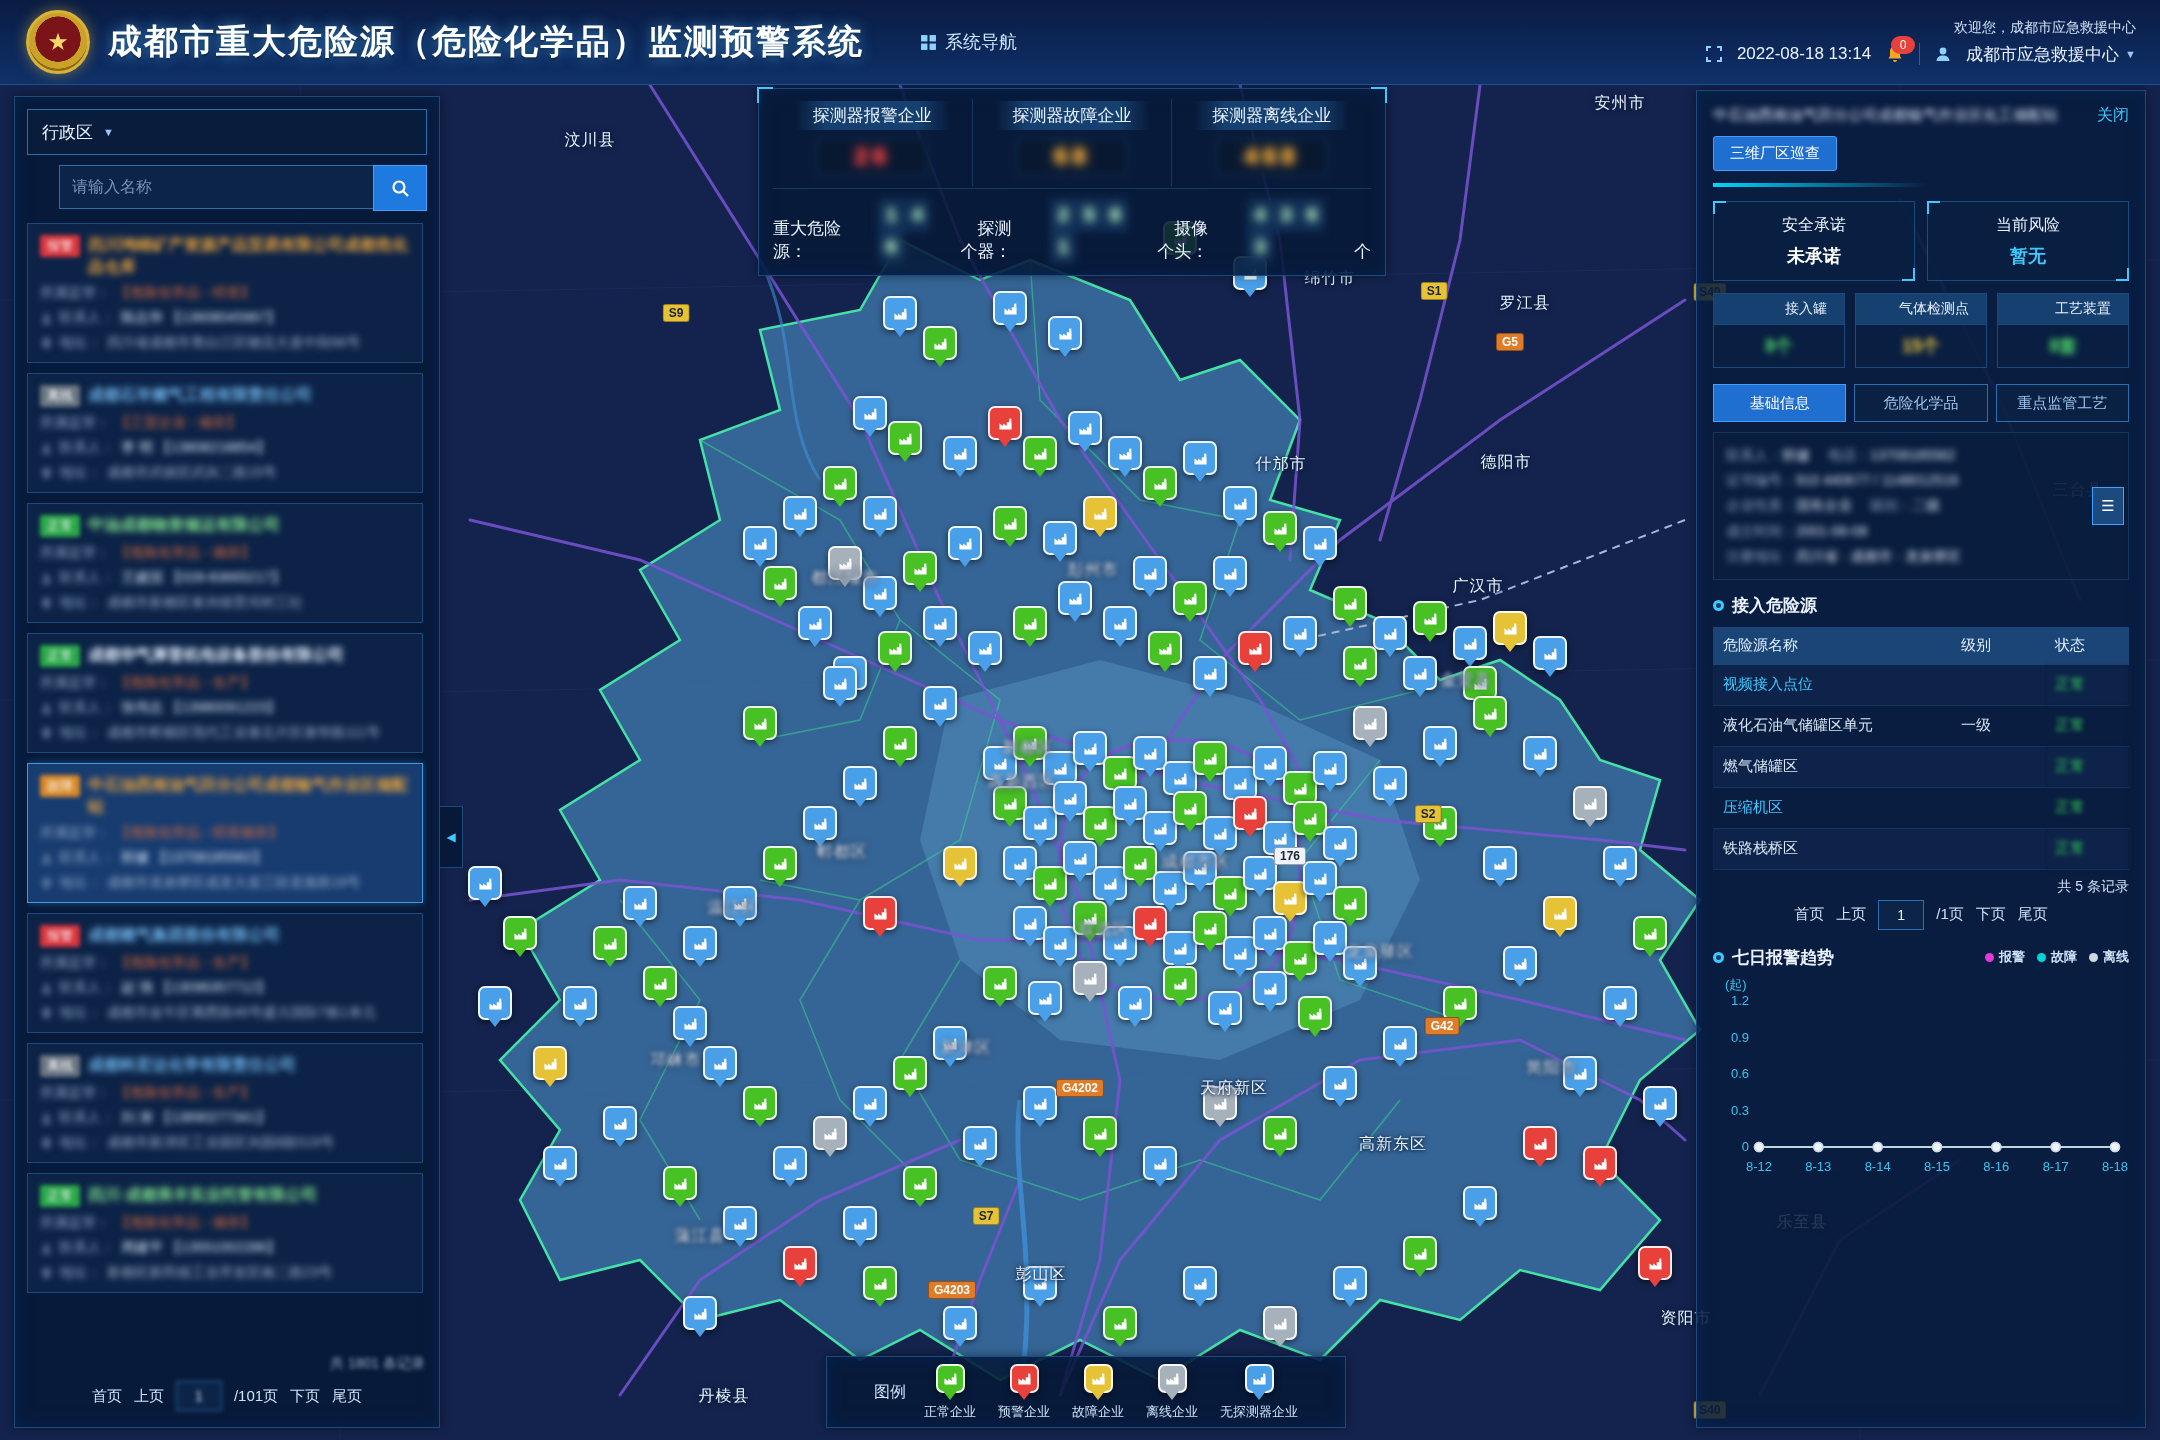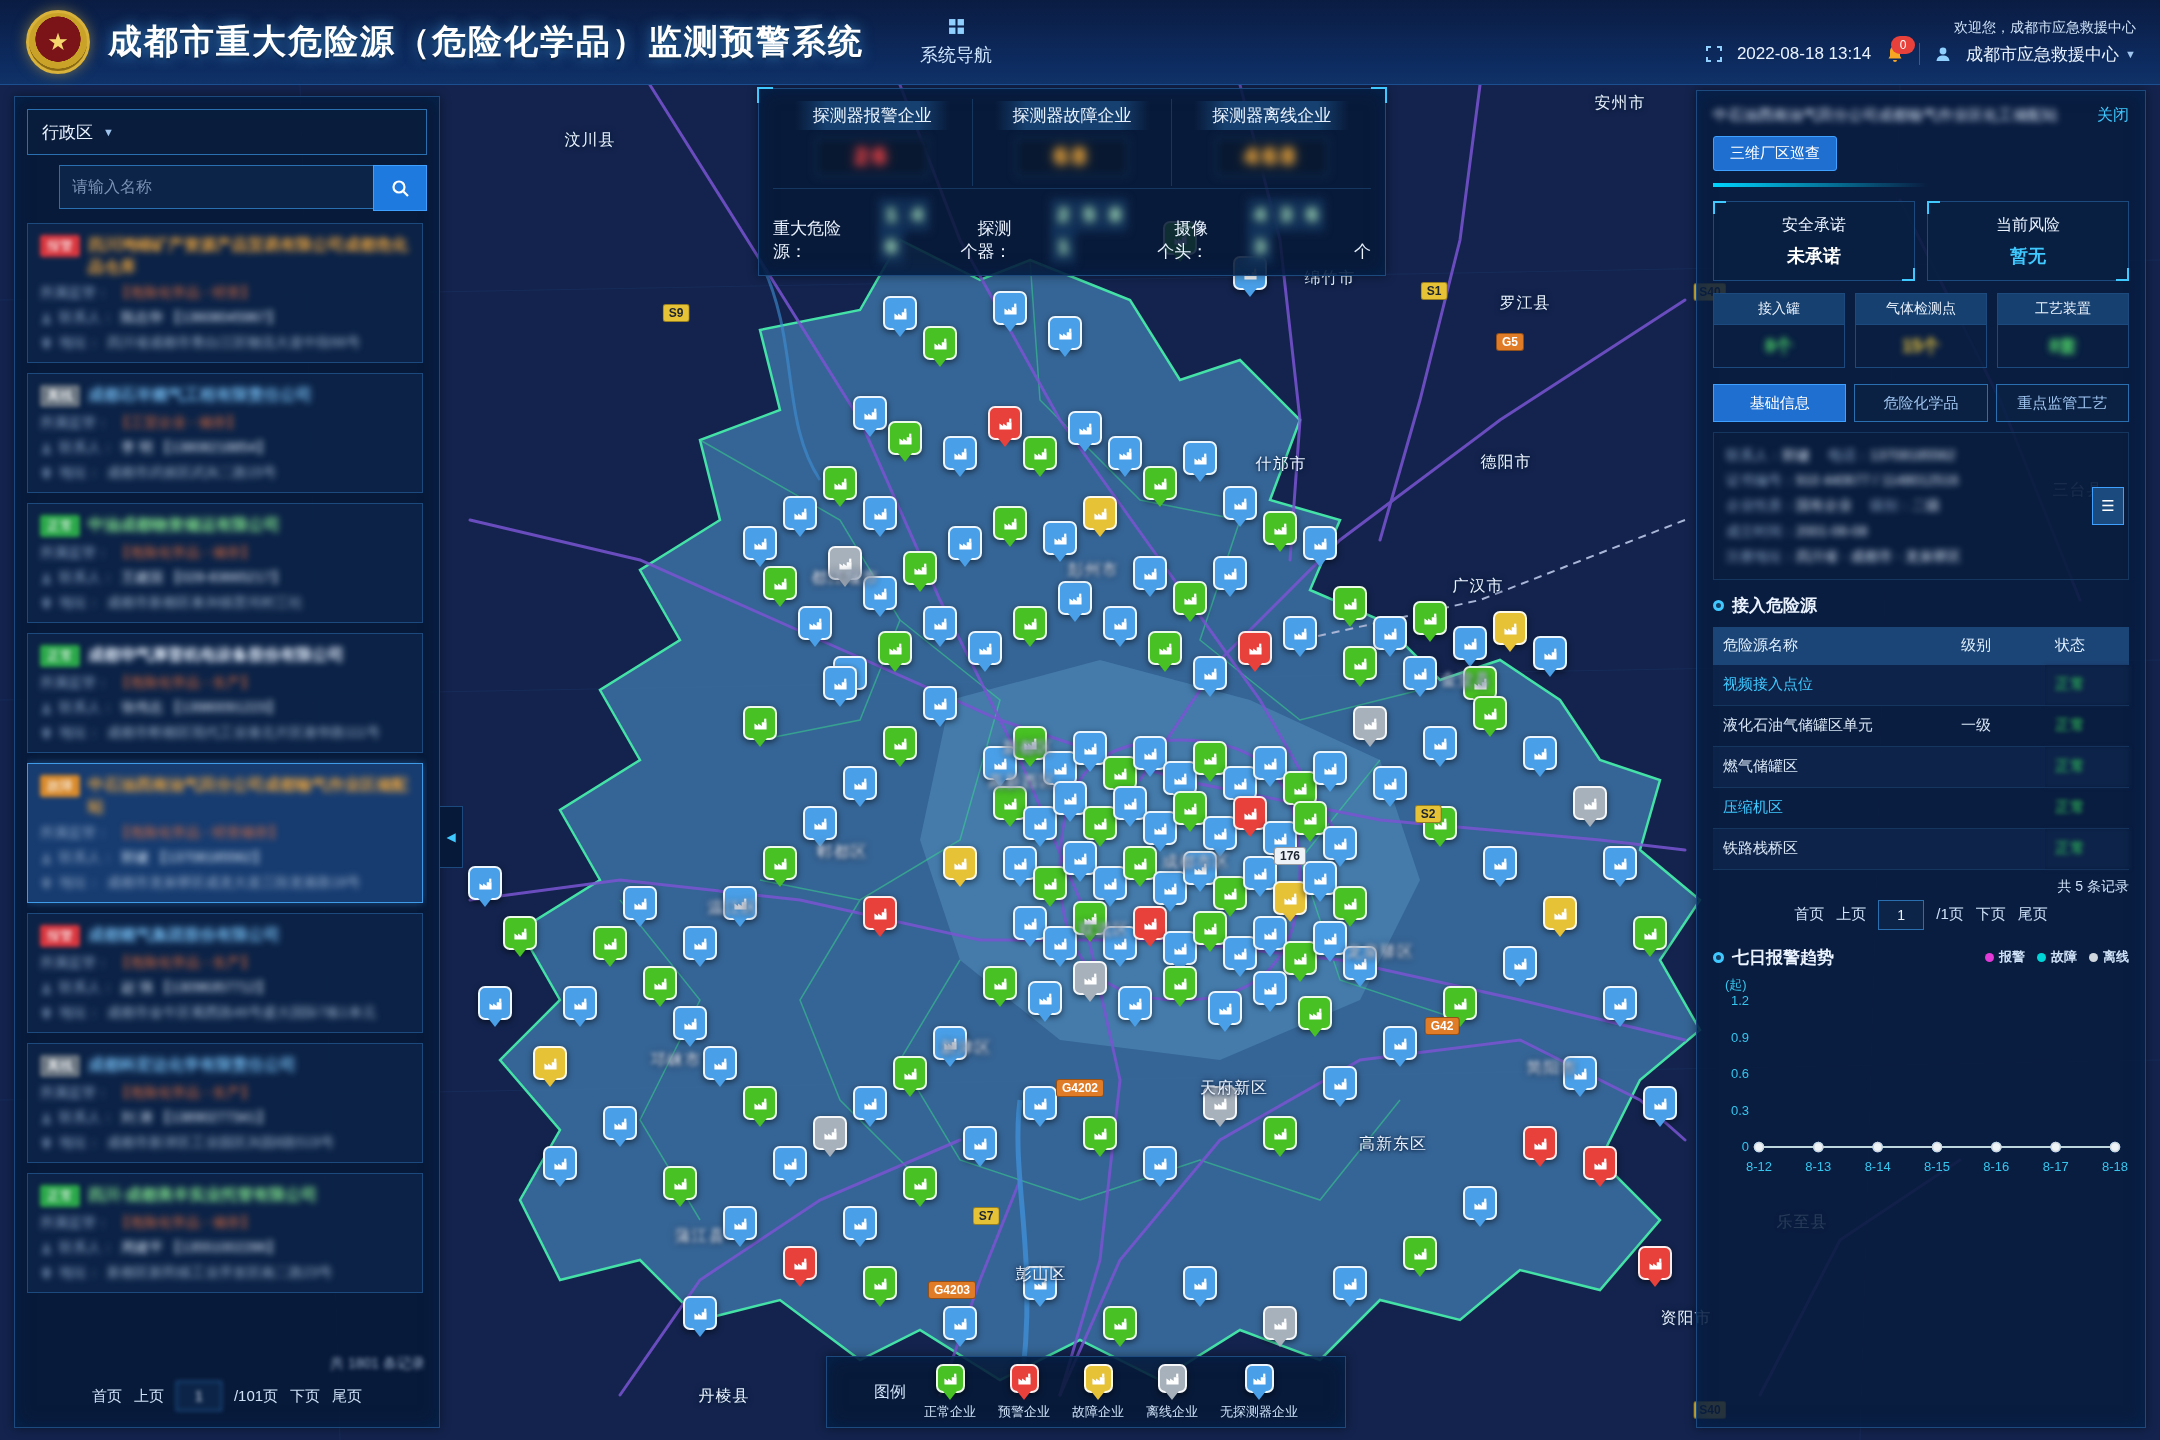--- a/index.html
+++ b/index.html
@@ -32,21 +32,21 @@
   
   #header{position:absolute;left:0;top:0;width:2160px;height:84px;z-index:10;
           background:linear-gradient(180deg,#0a1c42 0%,#0d2a5e 70%,#0f3268 100%);
           border-bottom:1px solid #1c4f90;display:flex;align-items:center;}
   #logo{width:58px;height:58px;border-radius:50%;margin-left:26px;flex:0 0 auto;
         background:radial-gradient(circle at 50% 45%,#7a1418 0 52%,#c9a227 53% 68%,#8a6a14 69% 100%);
         border:3px solid #d8b23a;display:flex;align-items:center;justify-content:center;
         color:#f5d76e;font-size:24px;box-shadow:0 0 14px rgba(216,178,58,.5);}
   #app-title{margin-left:18px;font-size:34px;font-weight:bold;color:#ffffff;letter-spacing:2px;
         text-shadow:0 0 14px rgba(77,184,255,.65),0 2px 2px rgba(0,0,0,.5);white-space:nowrap;}
-  #nav-item{margin-left:56px;display:flex;align-items:center;gap:8px;font-size:18px;color:#cfe6ff;cursor:pointer;flex-direction:column;}
+  #nav-item{margin-left:56px;display:flex;align-items:center;gap:8px;font-size:18px;color:#cfe6ff;cursor:pointer;}
   #header-right{margin-left:auto;margin-right:24px;display:flex;flex-direction:column;align-items:flex-end;gap:6px;}
   #welcome{font-size:14px;color:#cfe2f8;}
   #header-tools{display:flex;align-items:center;gap:14px;font-size:17px;color:#eaf3ff;}
   .htool{display:flex;align-items:center;gap:6px;}
   #bell-wrap{position:relative;}
   #bell-badge{position:absolute;top:-8px;right:-10px;min-width:18px;height:18px;border-radius:9px;
         background:#e8413c;color:#fff;font-size:12px;display:flex;align-items:center;justify-content:center;padding:0 3px;}
   .vsep{width:1px;height:22px;background:#2a5e9e;}
   .caret{font-size:11px;color:#9fc5ef;}
   
@@ -129,21 +129,21 @@
         display:flex;flex-direction:column;align-items:center;justify-content:center;gap:8px;height:78px;}
   .cbox::before,.cbox::after{content:"";position:absolute;width:11px;height:11px;border-color:#3fc9ff;border-style:solid;}
   .cbox::before{top:-1px;left:-1px;border-width:2px 0 0 2px;}
   .cbox::after{bottom:-1px;right:-1px;border-width:0 2px 2px 0;}
   .cbox .cl{font-size:16px;color:#eaf3ff;}
   .cbox .cv{font-size:18px;font-weight:bold;color:#fff;}
   .cv.cyan{color:#3fc9ff;}
   #statbox-row{display:flex;gap:10px;margin-top:12px;}
   .sbox{flex:1;border:1px solid #1d4a7e;background:rgba(10,32,66,.6);}
   .sb-head{background:#16406f;border-bottom:1px solid #1d4a7e;font-size:14px;color:#eaf3ff;
-           text-align:center;padding:6px 2px;white-space:nowrap;}
+           text-align:right;padding:6px 17px;white-space:nowrap;}
   .sb-val{text-align:center;font-size:18px;font-weight:bold;padding:9px 0;}
   .v-green{color:#52e06a;} .v-yellow{color:#ffd43c;}
   #rp-tabs{display:flex;gap:8px;margin-top:16px;}
   .rtab{flex:1;height:36px;display:flex;align-items:center;justify-content:center;font-size:15px;
         color:#9fc5ef;border:1px solid #2a6fb0;background:rgba(12,36,72,.6);cursor:pointer;white-space:nowrap;}
   .rtab.active{background:#1f6fd1;color:#fff;border-color:#3fa0ff;}
   #info-block{position:relative;margin-top:10px;background:rgba(10,30,62,.5);border:1px solid #15365e;
               padding:10px 40px 10px 12px;font-size:14px;line-height:1.8;}
   .info-row{display:flex;flex-wrap:wrap;column-gap:18px;}
   .info-pair{white-space:nowrap;}

